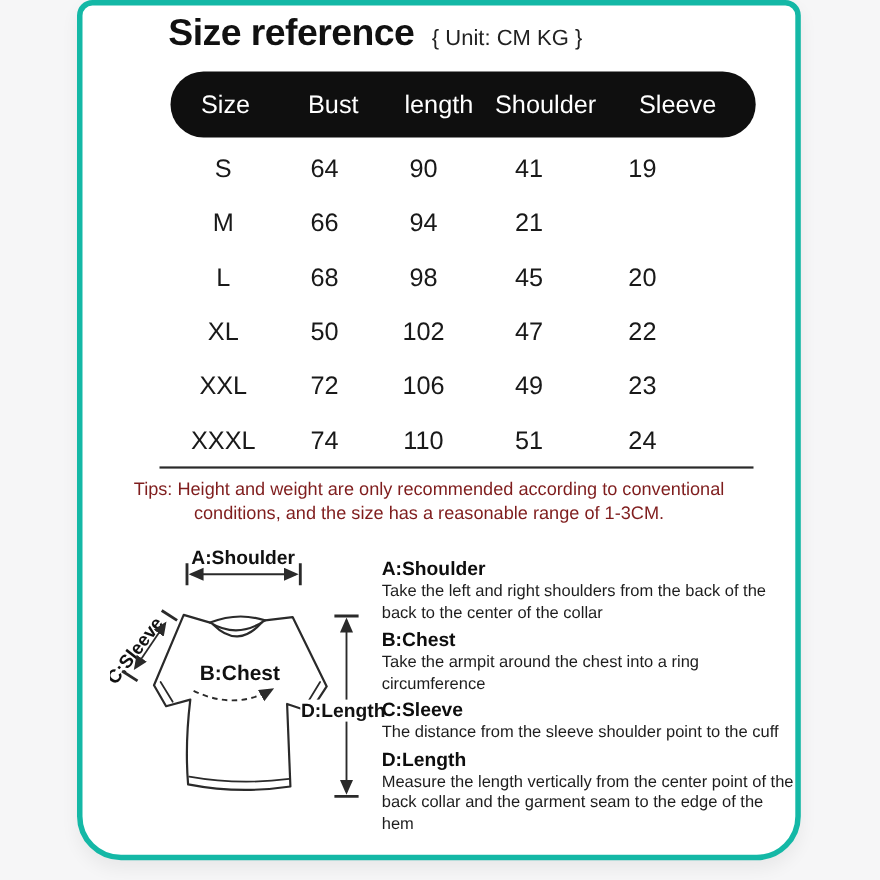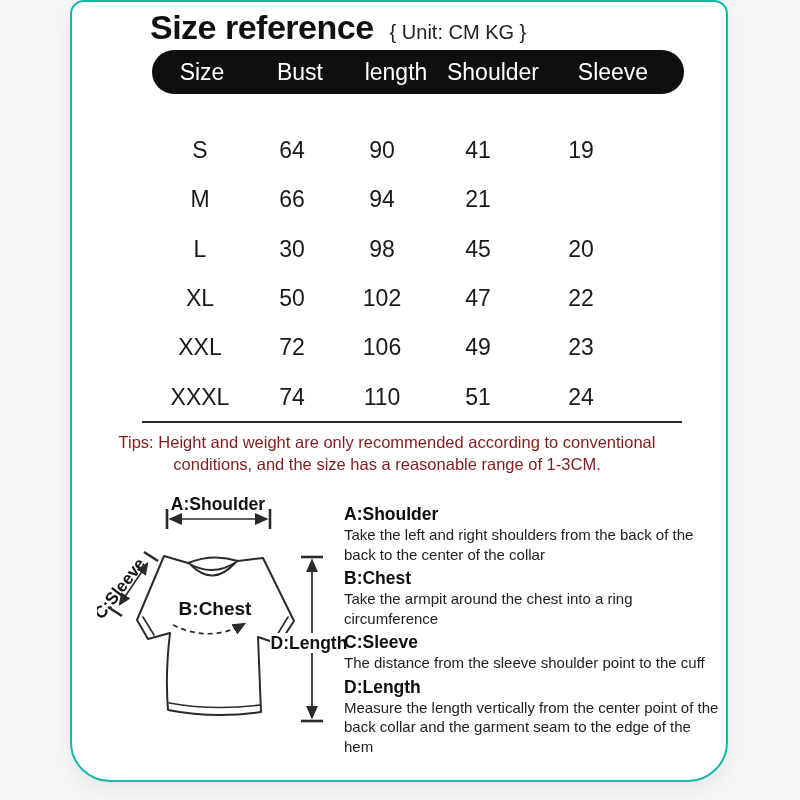--- a/index.html
+++ b/index.html
@@ -7,32 +7,32 @@
   body {
     background:#f6f6f7;
     font-family:"Liberation Sans","DejaVu Sans",sans-serif;
     color:#161616;
     position:relative;
     overflow:hidden;
   }
   .card {
     position:absolute; left:70px; top:0; width:658px; height:782px;
     background:#ffffff;
-    border:2px solid #14b8a6;
+    border:5px solid #14b8a6;
     border-radius:14px 14px 40px 40px;
     box-shadow:0 8px 16px rgba(0,0,0,0.06);
   }
   .title-row {
     position:absolute; left:78px; top:6px;
     display:flex; align-items:baseline; gap:16px; white-space:nowrap;
   }
   .title { font-size:34px; font-weight:bold; letter-spacing:-0.5px; color:#111; }
   .unit  { font-size:20px; color:#222; }
   .pill {
-    position:absolute; left:80px; top:48px; width:532px; height:44px;
+    position:absolute; left:80px; top:60px; width:532px; height:60px;
     background:#0f0f0f; border-radius:30px;
     display:grid; grid-template-columns:100px 96px 96px 98px 142px;
     align-items:center;
   }
   .pill span { color:#ffffff; font-size:23px; text-align:center; }
   .rows { position:absolute; left:80px; top:124px; width:532px; height:296px;
     display:flex; flex-direction:column; }
   .trow { flex:1; display:grid; grid-template-columns:96px 88px 92px 100px 106px;
     align-items:center; }
   .trow span { font-size:23px; text-align:center; color:#191919; }
@@ -74,21 +74,21 @@
       <span>19</span>
     </div>
     <div class="trow">
       <span>M</span>
       <span>66</span>
       <span>94</span>
       <span>21</span>
     </div>
     <div class="trow">
       <span>L</span>
-      <span>30</span>
+      <span>68</span>
       <span>98</span>
       <span>45</span>
       <span>20</span>
     </div>
     <div class="trow">
       <span>XL</span>
       <span>50</span>
       <span>102</span>
       <span>47</span>
       <span>22</span>

